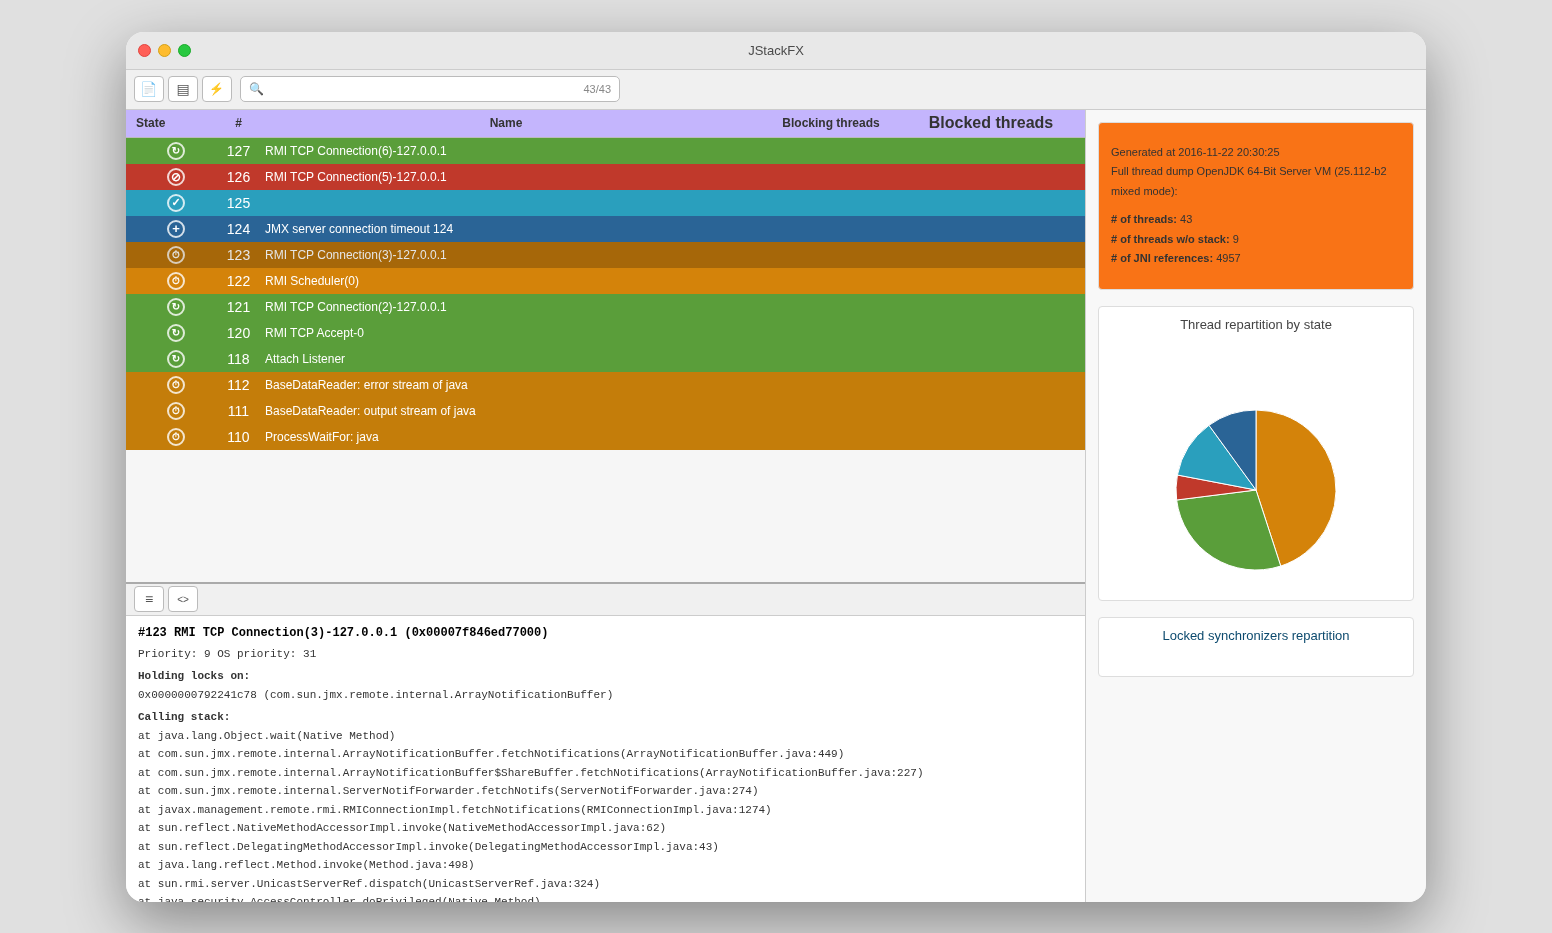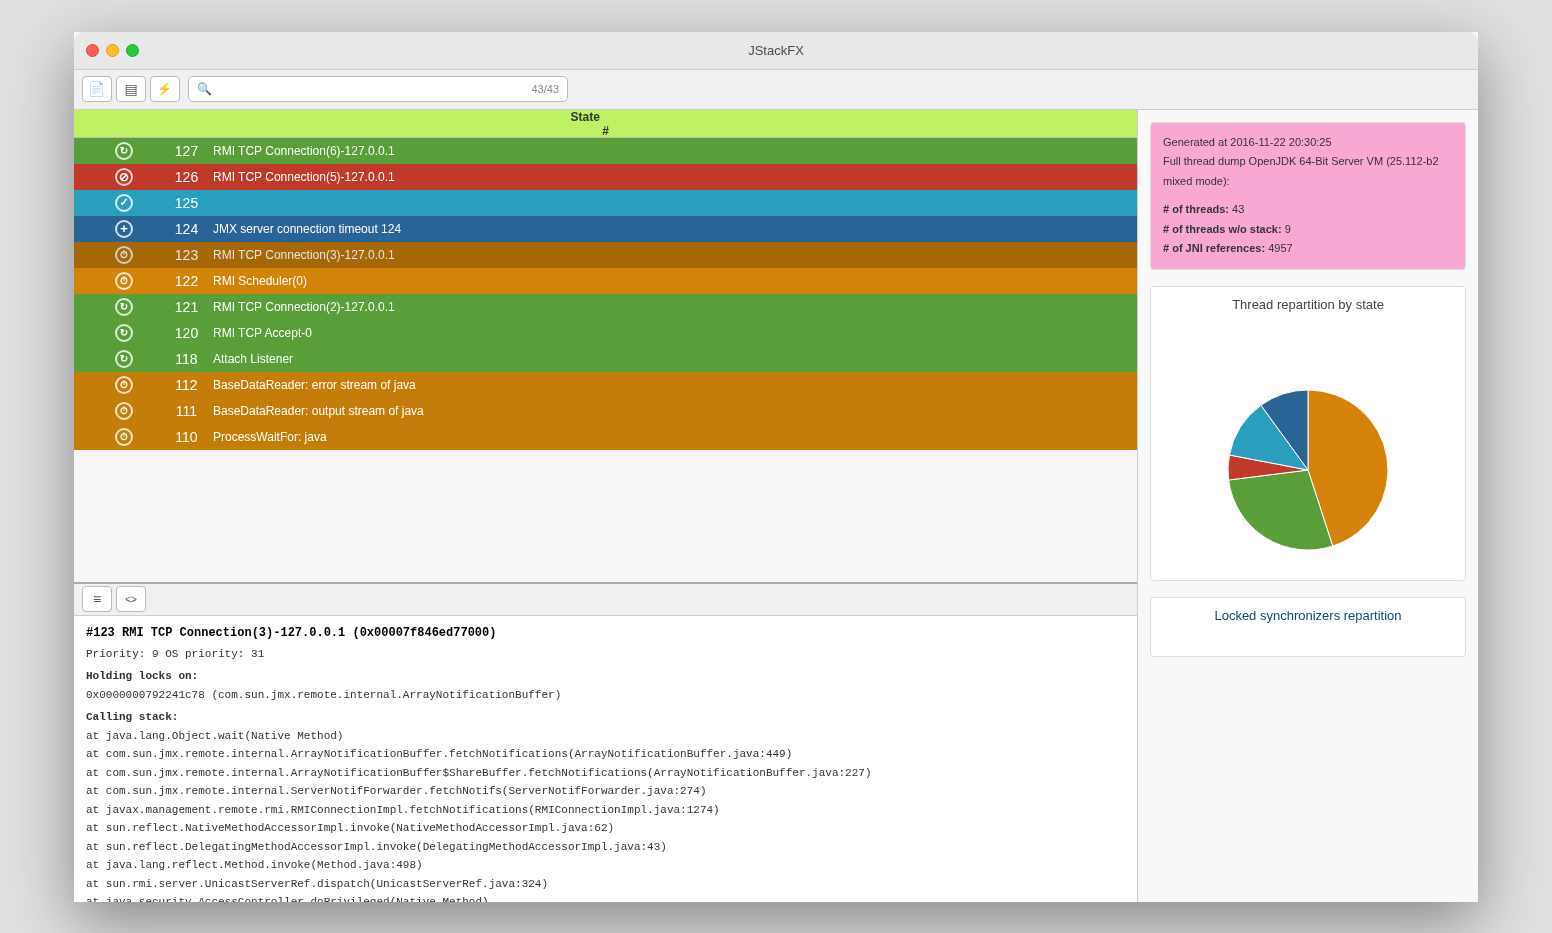--- a/index.html
+++ b/index.html
@@ -6,24 +6,24 @@
     body {
       background: #e0e0e0;
       font-family: -apple-system, BlinkMacSystemFont, 'Helvetica Neue', sans-serif;
       font-size: 12px;
       display: flex;
       justify-content: center;
       align-items: center;
       min-height: 100vh;
     }
     .window {
-      width: 1404px;
+      width: 1300px;
       height: 870px;
       background: #f6f6f6;
-      border-radius: 0;
+      border-radius: 18px;
       box-shadow: 0 20px 60px rgba(0,0,0,0.4);
       overflow: hidden;
       display: flex;
       flex-direction: column;
     }
     .titlebar {
       background: #e8e8e8;
       height: 38px;
       display: flex;
       align-items: center;
@@ -99,26 +99,25 @@
     }
     .left-panel {
       flex: 1;
       display: flex;
       flex-direction: column;
       overflow: hidden;
       border-right: 1px solid #ccc;
     }
     .table-header {
       display: flex;
-      background: #bef264;
+      background: #c4b5fd;
       border-bottom: 1px solid #bbb;
       height: 28px;
       align-items: center;
       min-width: 0;
-      flex-direction: column;
     }
     .th-state { width: 90px; min-width: 90px; padding-left: 10px; font-weight: 600; color: #333; font-size: 12px; }
     .th-num { width: 45px; min-width: 45px; text-align: center; font-weight: 600; color: #333; font-size: 12px; }
     .th-name { flex: 1; text-align: center; font-weight: 600; color: #333; font-size: 12px; }
     .th-blocking { width: 160px; min-width: 160px; text-align: center; font-weight: 600; color: #333; font-size: 12px; }
     .th-blocked { width: 160px; min-width: 160px; text-align: center; font-weight: 600; color: #333; font-size: 16px; }
     .th-scroll { width: 14px; }
     .thread-list {
       flex: 1;
       overflow-y: auto;
@@ -197,24 +196,24 @@
       width: 340px;
       min-width: 340px;
       background: #f8f8f8;
       display: flex;
       flex-direction: column;
       overflow-y: auto;
       padding: 12px;
       gap: 16px;
     }
     .info-box {
-      background: #f9a8d4;
+      background: #f97316;
       border: 1px solid #ddd;
       border-radius: 4px;
-      padding: 10px 12px;
+      padding: 20px 12px;
       font-size: 11px;
       line-height: 1.8;
       color: #333;
     }
     .info-box strong { font-weight: 700; }
     .chart-box {
       background: #fff;
       border: 1px solid #ddd;
       border-radius: 4px;
       padding: 10px 12px;

